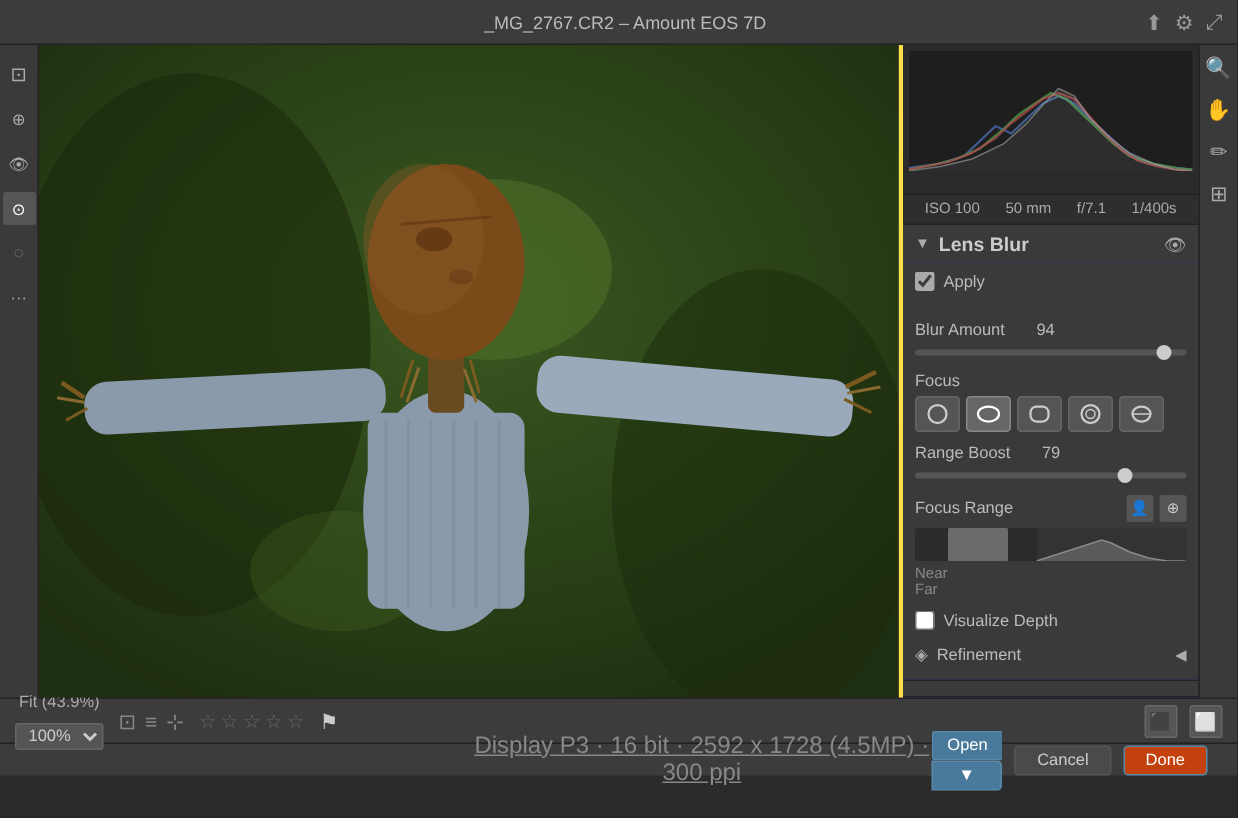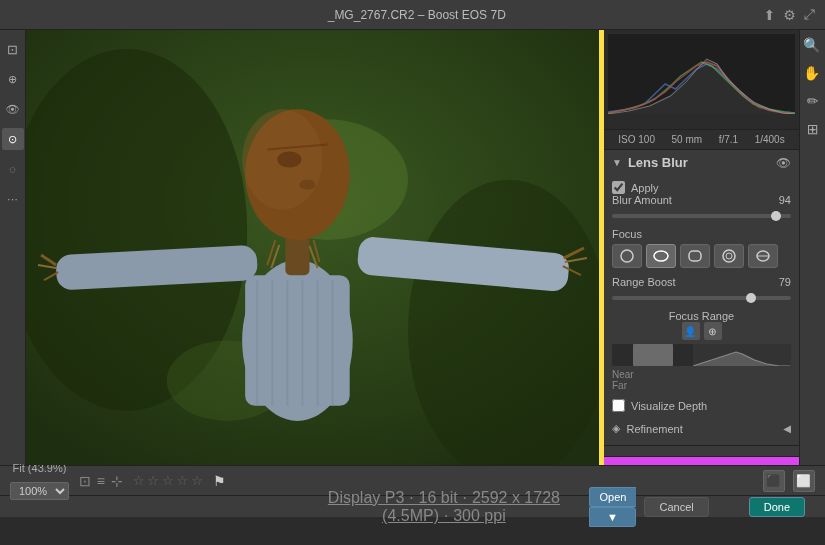--- a/index.html
+++ b/index.html
@@ -50,24 +50,24 @@
     .image-area {
       flex: 1;
       background: #1a1a1a;
       position: relative;
       overflow: hidden;
     }
 
     
     .right-panel {
       width: 200px;
-      background: #d946ef;
+      background: #4c1d95;
       display: flex;
       flex-direction: column;
-      border-left: 5px solid #fde047;
+      border-left: 3px solid #fde047;
     }
 
     
     .histogram-area {
       height: 100px;
       background: #2b2b2b;
       padding: 4px;
       position: relative;
       border-bottom: 1px solid #222;
     }
@@ -133,37 +133,36 @@
     .section-body {
       padding: 6px 8px;
       background: #3a3a3a;
     }
 
     
     .checkbox-row {
       display: flex;
       align-items: center;
       gap: 6px;
-      margin-bottom: 0;
+      margin-bottom: 20px;
     }
     .checkbox-row input[type="checkbox"] {
       accent-color: #aaa;
     }
     .checkbox-label {
       color: #bbb;
       font-size: 11px;
     }
 
     
     .slider-row {
       margin-bottom: 8px;
     }
     .slider-label-row {
       display: flex;
-      justify-content: space-between;
       align-items: center;
       margin-bottom: 2px;
       gap: 21px;
     }
     .slider-label {
       color: #bbb;
       font-size: 11px;
     }
     .slider-value {
       color: #bbb;
@@ -218,23 +217,22 @@
     }
     .bokeh-shape svg {
       width: 16px;
       height: 16px;
     }
 
     
     .focus-range-row {
       display: flex;
       align-items: center;
-      justify-content: flex-end;
+      justify-content: space-between;
       margin-bottom: 4px;
-      flex-direction: column;
     }
     .focus-near-far {
       display: flex;
       justify-content: space-between;
       font-size: 10px;
       color: #888;
       flex-direction: column;
     }
     .focus-icons {
       display: flex;
@@ -408,24 +406,23 @@
     .action-btn {
       padding: 3px 14px;
       border-radius: 3px;
       font-size: 11px;
       cursor: pointer;
       border: 1px solid #555;
       background: #4a4a4a;
       color: #ccc;
     }
     .action-btn.primary {
-      background: #0f766e;
+      background: #c2410c;
       border-color: #5a8aab;
       color: #fff;
-      margin-left: 32px;
     }
     .open-btn-group {
       display: flex;
       align-items: stretch;
       flex-direction: column;
     }
     .open-main {
       padding: 3px 10px;
       background: #4a7a9b;
       border: 1px solid #5a8aab;
@@ -459,21 +456,21 @@
       );
       position: relative;
       overflow: hidden;
     }
   </style>
 </head>
 <body>
 
 <div class="title-bar">
   <div style="width:60px;"></div>
-  <div class="title-bar-title">_MG_2767.CR2  –  Boost EOS 7D</div>
+  <div class="title-bar-title">_MG_2767.CR2  –  Amount EOS 7D</div>
   <div class="title-bar-icons">
     <span class="title-bar-icon">⬆</span>
     <span class="title-bar-icon">⚙</span>
     <span class="title-bar-icon">⤢</span>
   </div>
 </div>
 
 <div class="main-layout">
 
   <div style="width:26px; background:#3a3a3a; border-right:1px solid #222; display:flex; flex-direction:column; align-items:center; padding-top:8px; gap:8px;">

